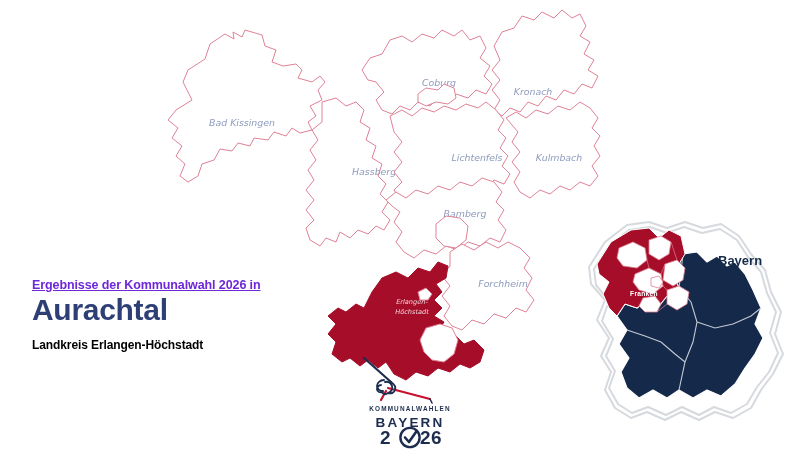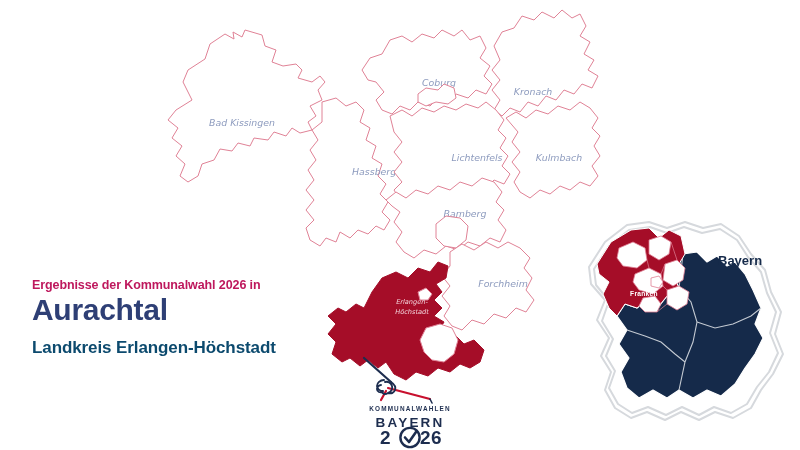--- a/index.html
+++ b/index.html
@@ -25,37 +25,38 @@
   
   .textblock {
     position: absolute;
     left: 32px;
     top: 278px;
     width: 300px;
   }
   .kicker {
     font-size: 12.5px;
     font-weight: bold;
-    color: #be185d;
+    color: #6d28d9;
     letter-spacing: -0.1px;
     line-height: 1.2;
     white-space: nowrap;
+    text-decoration: underline;
   }
   .bigtitle {
     font-size: 30px;
     font-weight: bold;
     color: #2e3f75;
     letter-spacing: -0.3px;
     line-height: 1.1;
     white-space: nowrap;
   }
   .subtitle {
-    font-size: 17px;
-    font-weight: bold;
-    color: #0c4a6e;
+    font-size: 12px;
+    font-weight: bold;
+    color: #000000;
     letter-spacing: -0.1px;
     line-height: 1.2;
     margin-top: 12px;
     white-space: nowrap;
   }
 
   
   .map-main {
     position: absolute;
     left: 150px;

